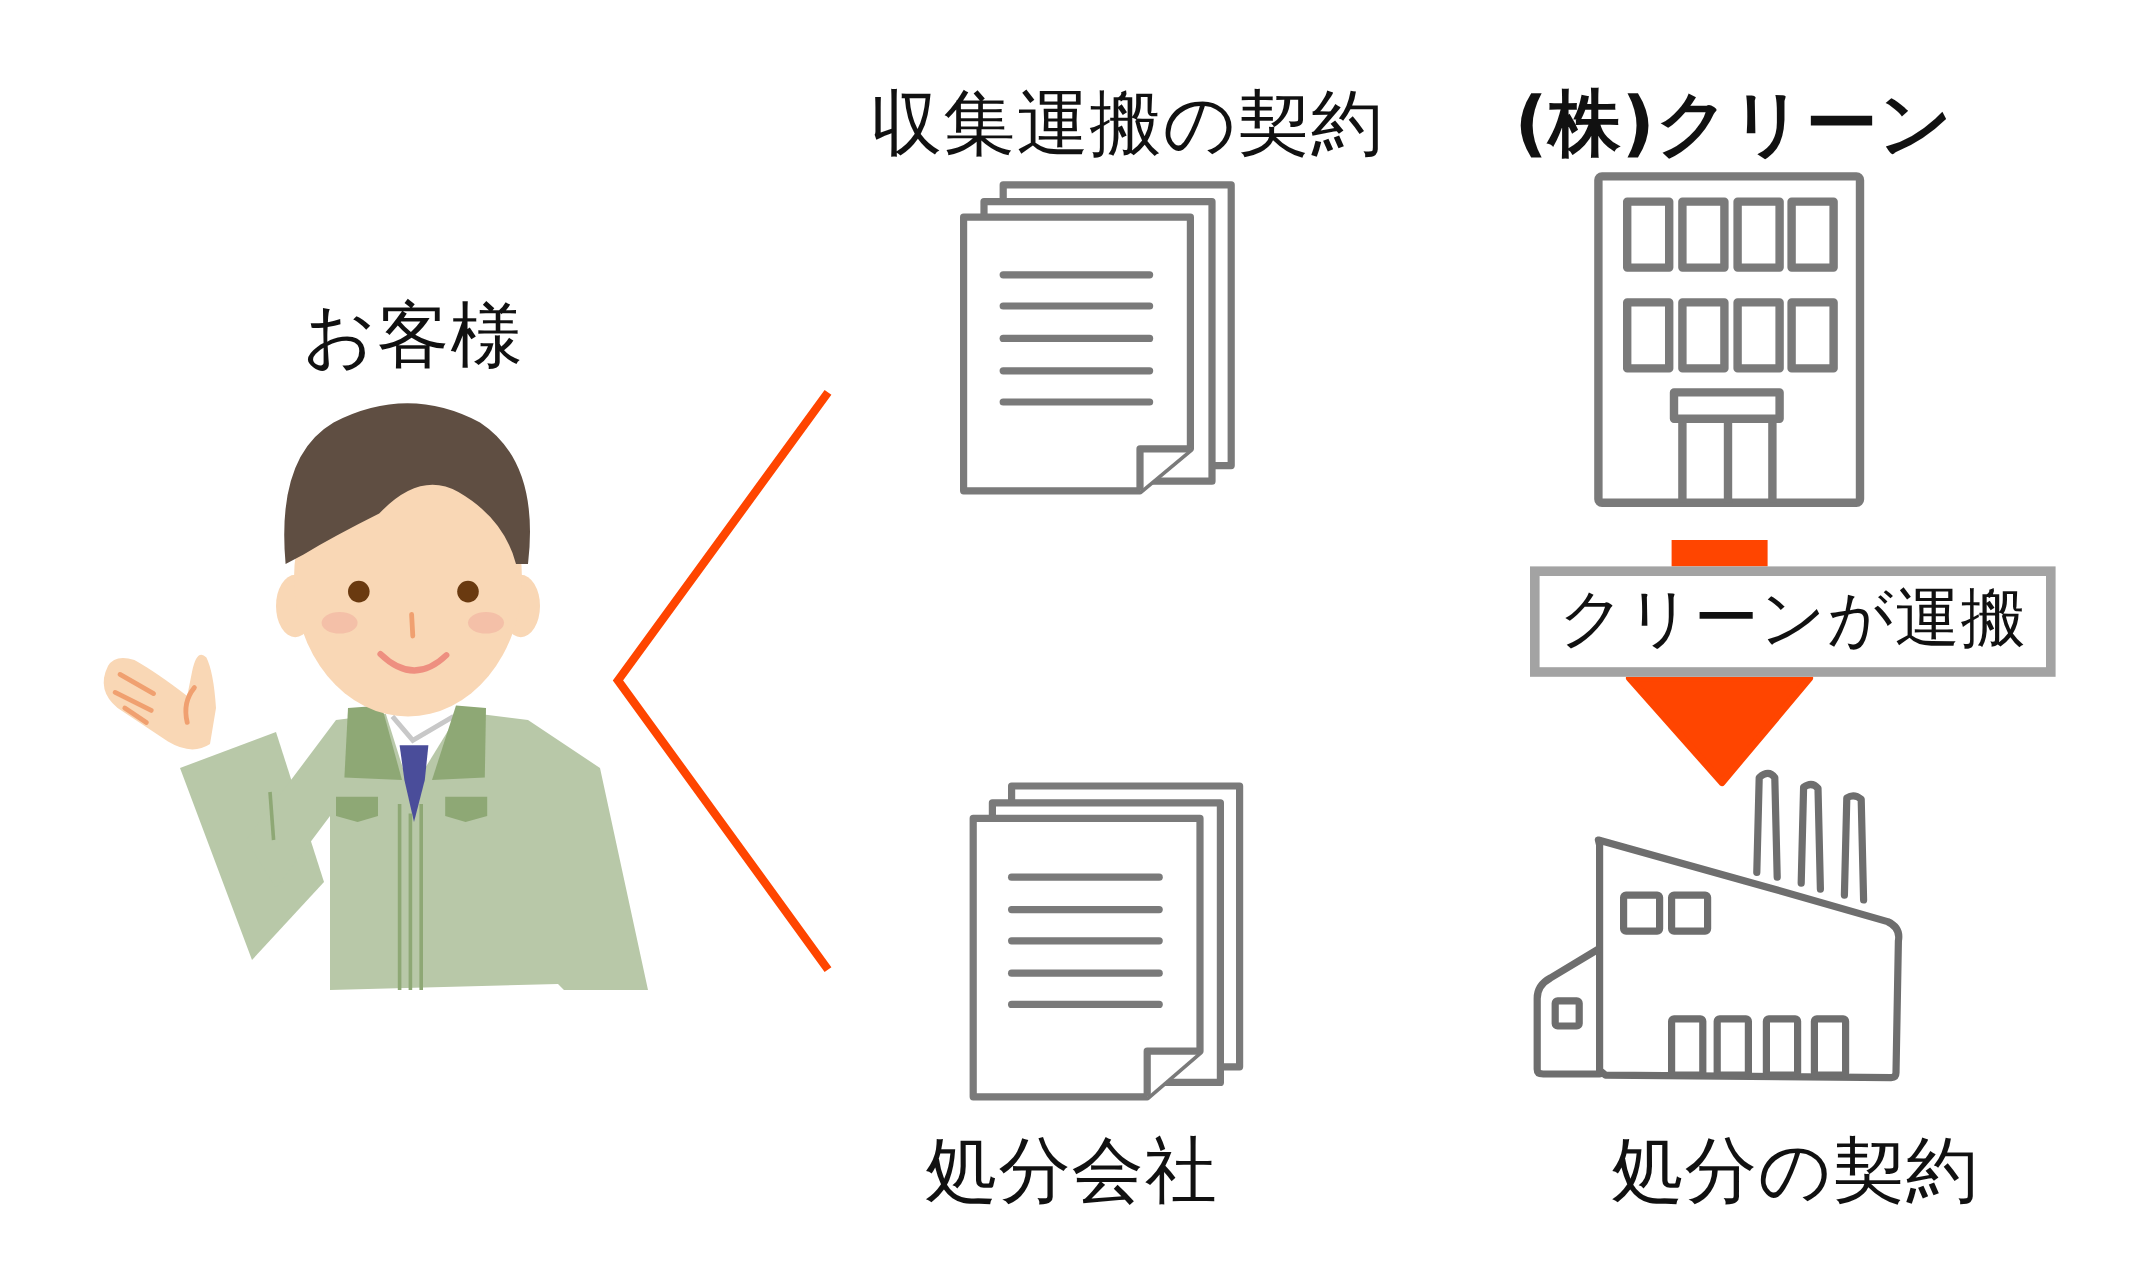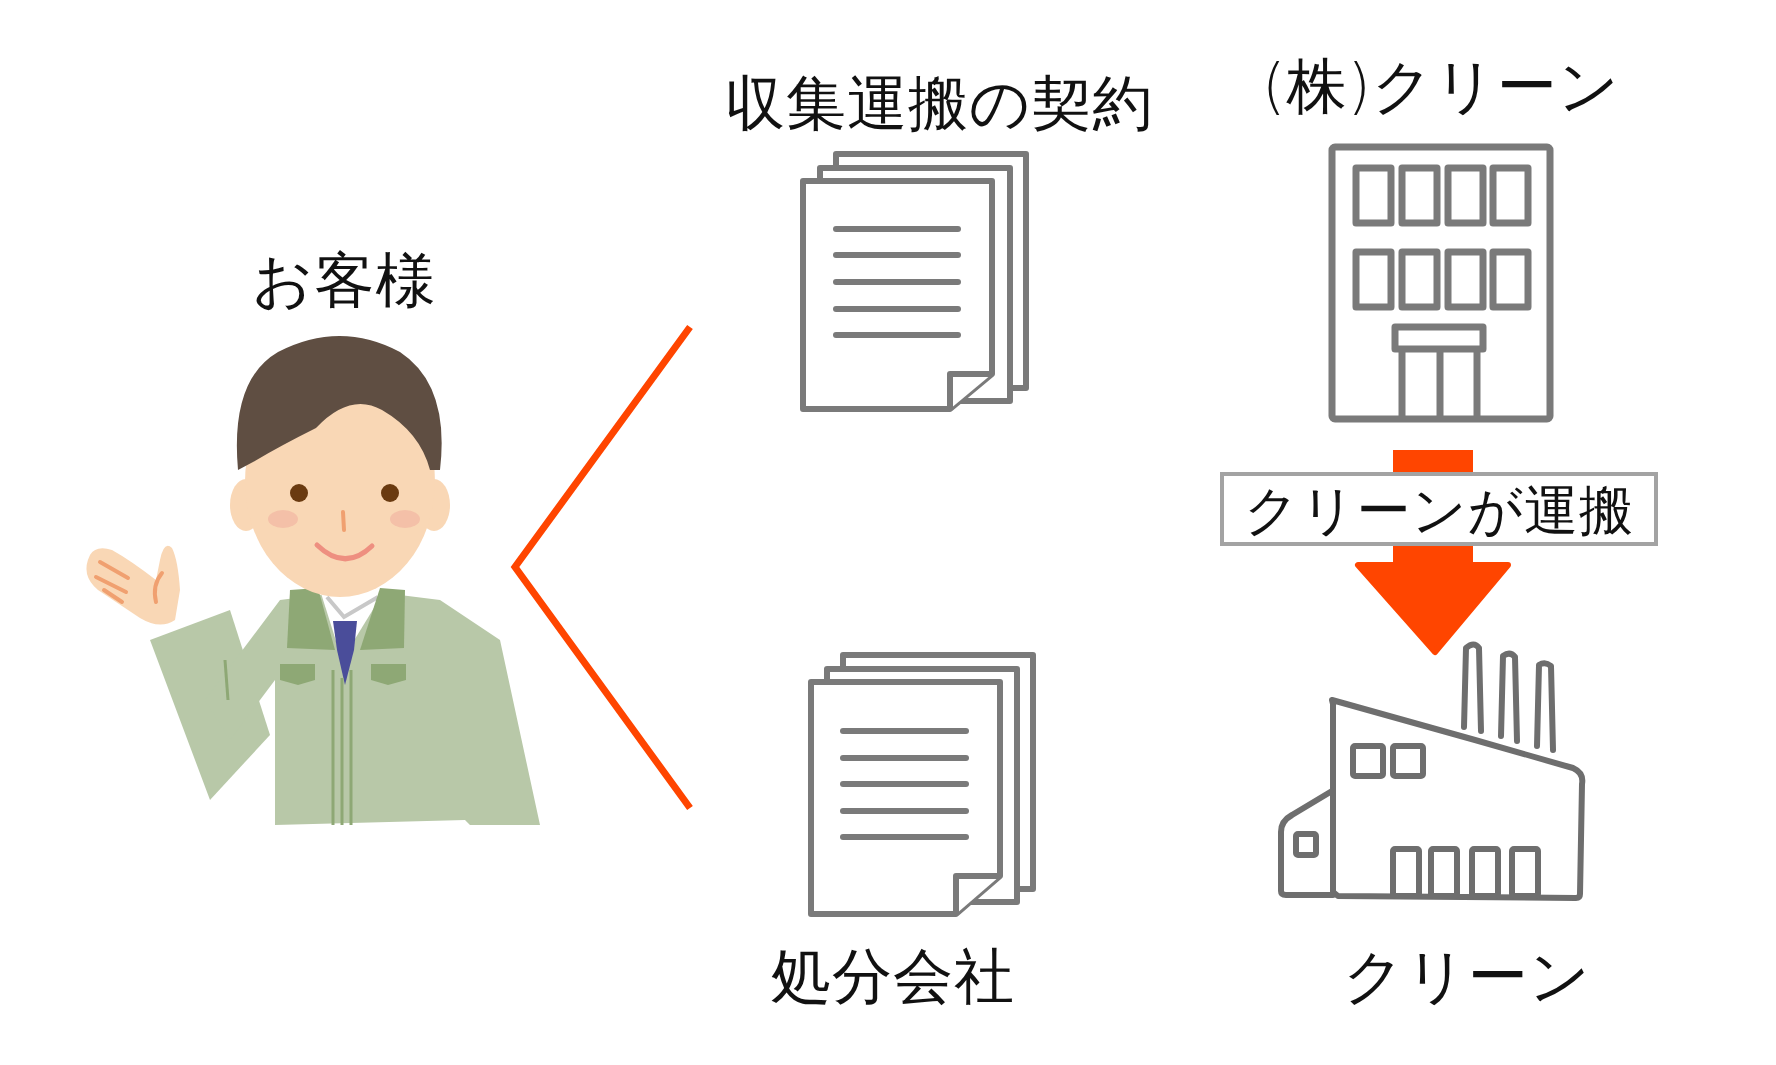--- a/index.html
+++ b/index.html
@@ -1,31 +1,31 @@
 <!DOCTYPE html>
 <html><head>
   <meta charset="utf-8">
   <style>
     html, body { margin: 0; padding: 0; background: #ffffff; }
     body { width: 1776px; height: 1065px; position: relative; overflow: hidden;
            font-family: "DejaVu Sans", "Liberation Sans", sans-serif; color: #111111; }
     .label { position: absolute; font-size: 60px; line-height: 1; white-space: nowrap; font-weight: 300; letter-spacing: 1px; }
     svg.abs { position: absolute; left: 0; top: 0; }
-    .transport-box { position: absolute; left: 1220px; top: 472px; width: 438px; height: 74px;
-           background: #ffffff; border: 4px solid #a3a3a3; box-sizing: border-box;
+    .transport-box { position: absolute; left: 1275px; top: 472px; width: 438px; height: 92px;
+           background: #ffffff; border: 8px solid #a3a3a3; box-sizing: border-box;
            font-size: 54px; line-height: 70px; text-align: center; white-space: nowrap; letter-spacing: 1px; }
   </style>
 </head>
 <body>
 
 <div class="label" style="left:252px; top:250px;">お客様</div>
 <div class="label" style="left:725px; top:73px;text-align:right;">収集運搬の契約</div>
-<div class="label" style="left:1262px; top:56px;">(株)クリーン</div>
+<div class="label" style="left:1262px; top:73px;font-weight:bold;">(株)クリーン</div>
 <div class="label" style="left:771px; top:946px;">処分会社</div>
-<div class="label" style="left:1343px; top:946px;">クリーン</div>
+<div class="label" style="left:1343px; top:946px;">処分の契約</div>
 
 <svg class="abs" width="1776" height="1065">
 
   <g>
     <path d="M150 640 L210 800 L270 735 L230 610 Z" fill="#B8C8A8"></path>
     <path d="M90 555 Q80 575 98 590 L140 618 Q160 630 175 620 L180 590 Q178 560 172 548 Q164 540 160 560 L156 580 Q130 560 112 550 Q96 545 90 555 Z" fill="#F9D7B5"></path>
     <path d="M100 562 L128 578 M96 577 L126 592 M104 590 L122 602" stroke="#F0A070" stroke-width="4" stroke-linecap="round" fill="none"></path>
     <path d="M162 573 Q152 585 156 602" stroke="#F0A070" stroke-width="4" stroke-linecap="round" fill="none"></path>
   </g>
 

